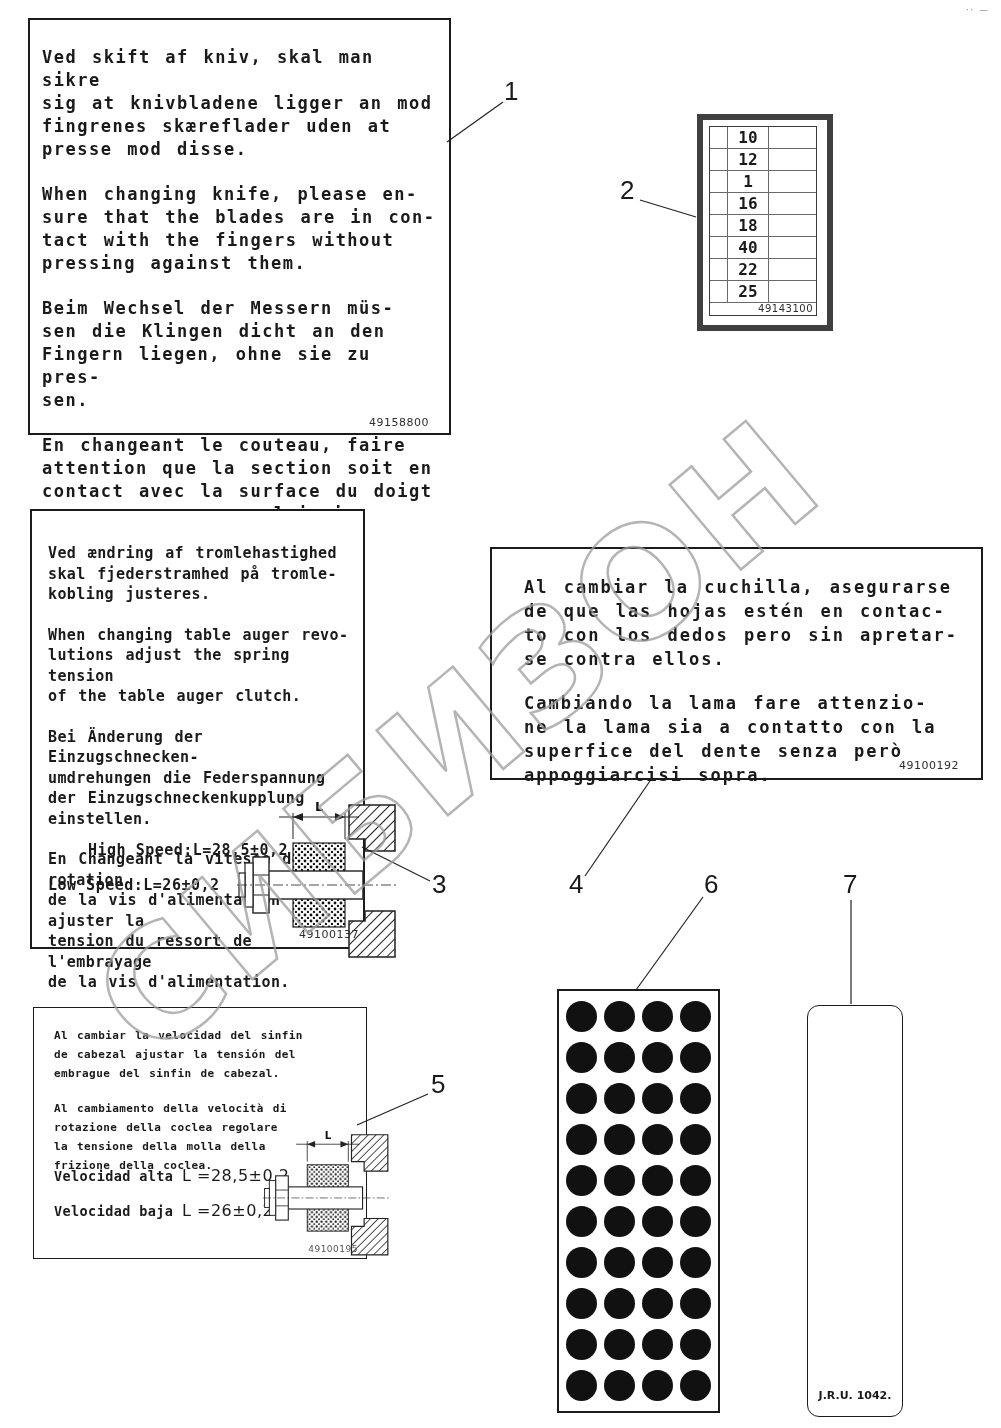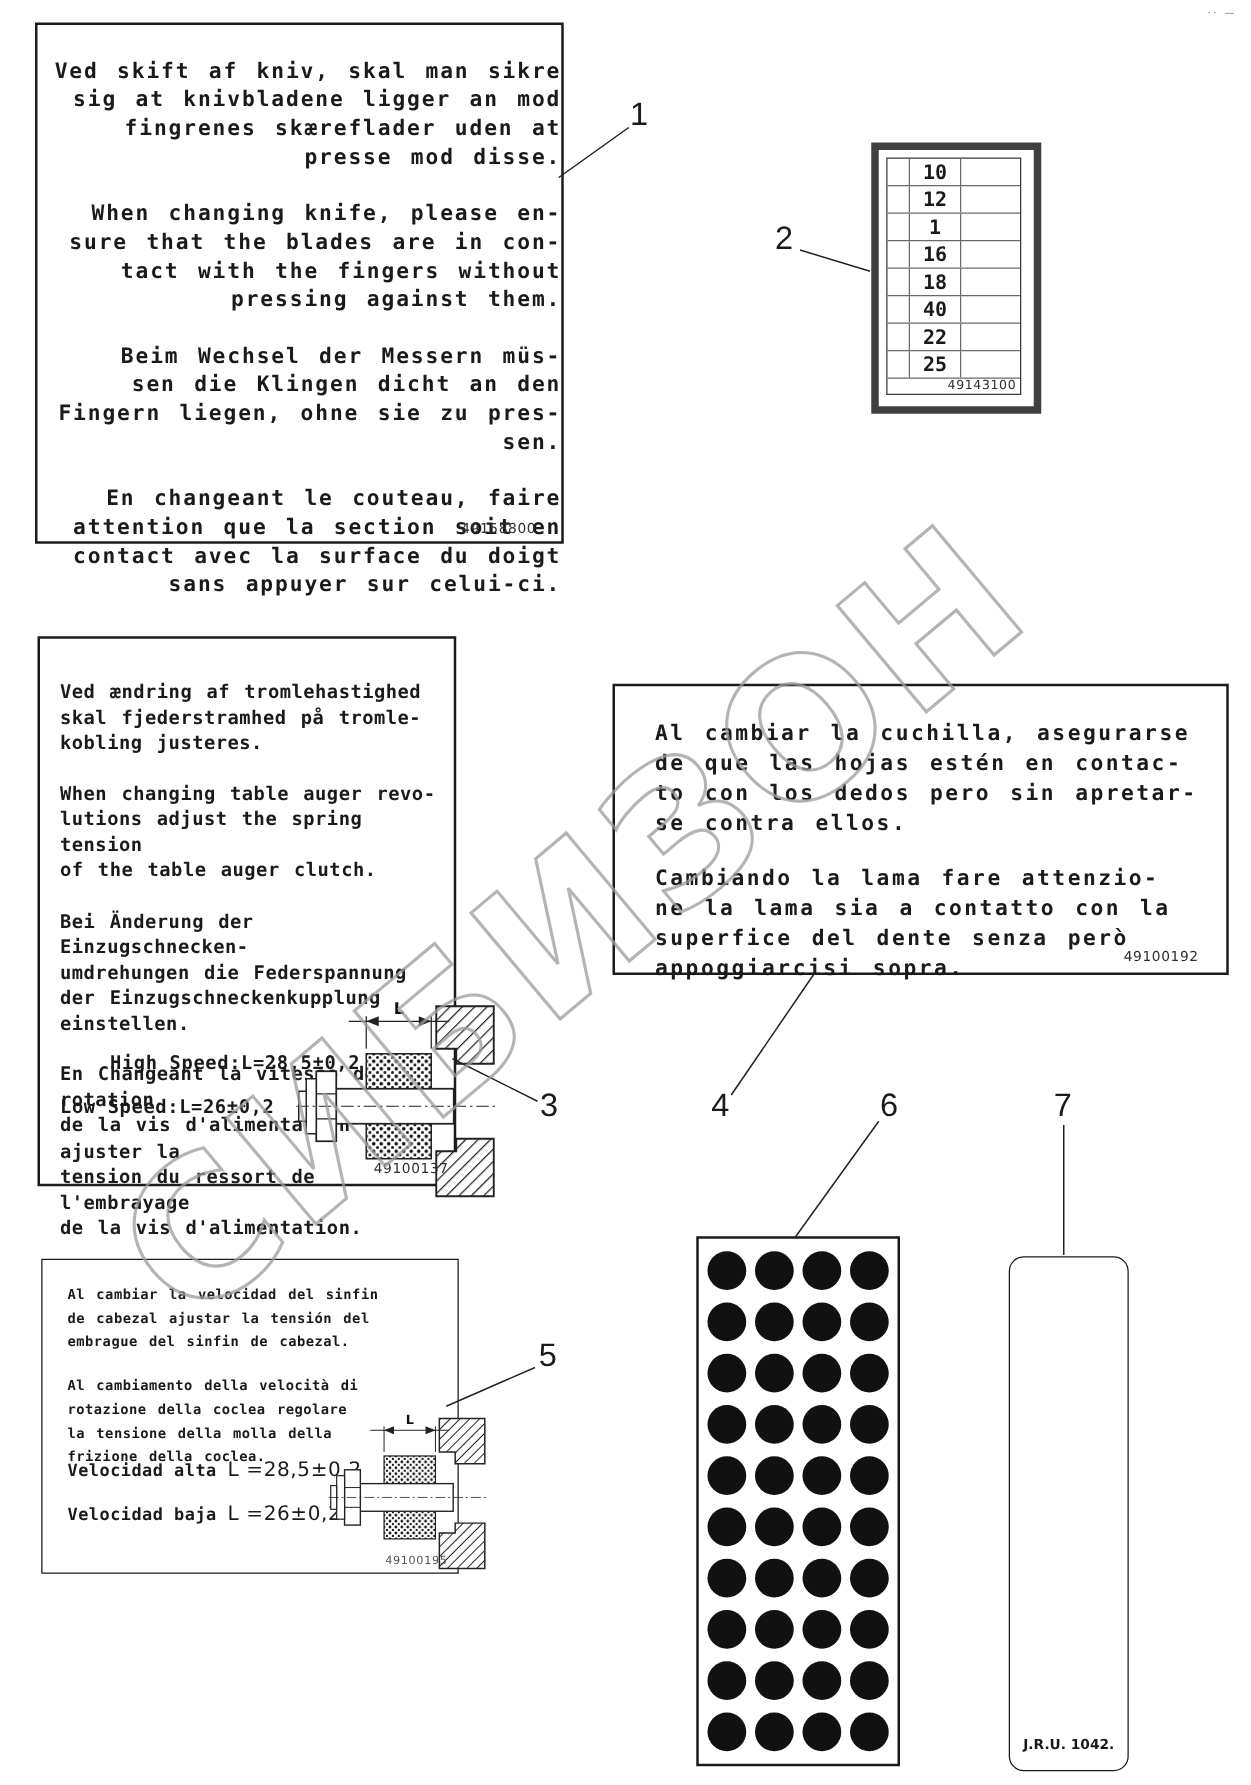--- a/index.html
+++ b/index.html
@@ -39,21 +39,21 @@
   .overlay{position:absolute;left:0;top:0;pointer-events:none;}
   #scan-artifact{position:absolute;left:966px;top:6px;width:26px;height:7px;color:#777;
                  font-family:"DejaVu Sans", sans-serif;font-size:8px;letter-spacing:2px;}
 </style>
 </head>
 <body>
 
 <div id="page">
 
   <div class="decal" style="left:28px;top:18px;width:419px;height:413px;">
-    <div style="padding:26px 0 0 12px;text-align:right;">
+    <div style="padding:26px 10px 0 12px;">
       <p class="decal-text b1-text">Ved skift af kniv, skal man sikre
 sig at knivbladene ligger an mod
 fingrenes skæreflader uden at
 presse mod disse.</p>
       <p class="decal-text b1-text">When changing knife, please en-
 sure that the blades are in con-
 tact with the fingers without
 pressing against them.</p>
       <p class="decal-text b1-text">Beim Wechsel der Messern müs-
 sen die Klingen dicht an den

